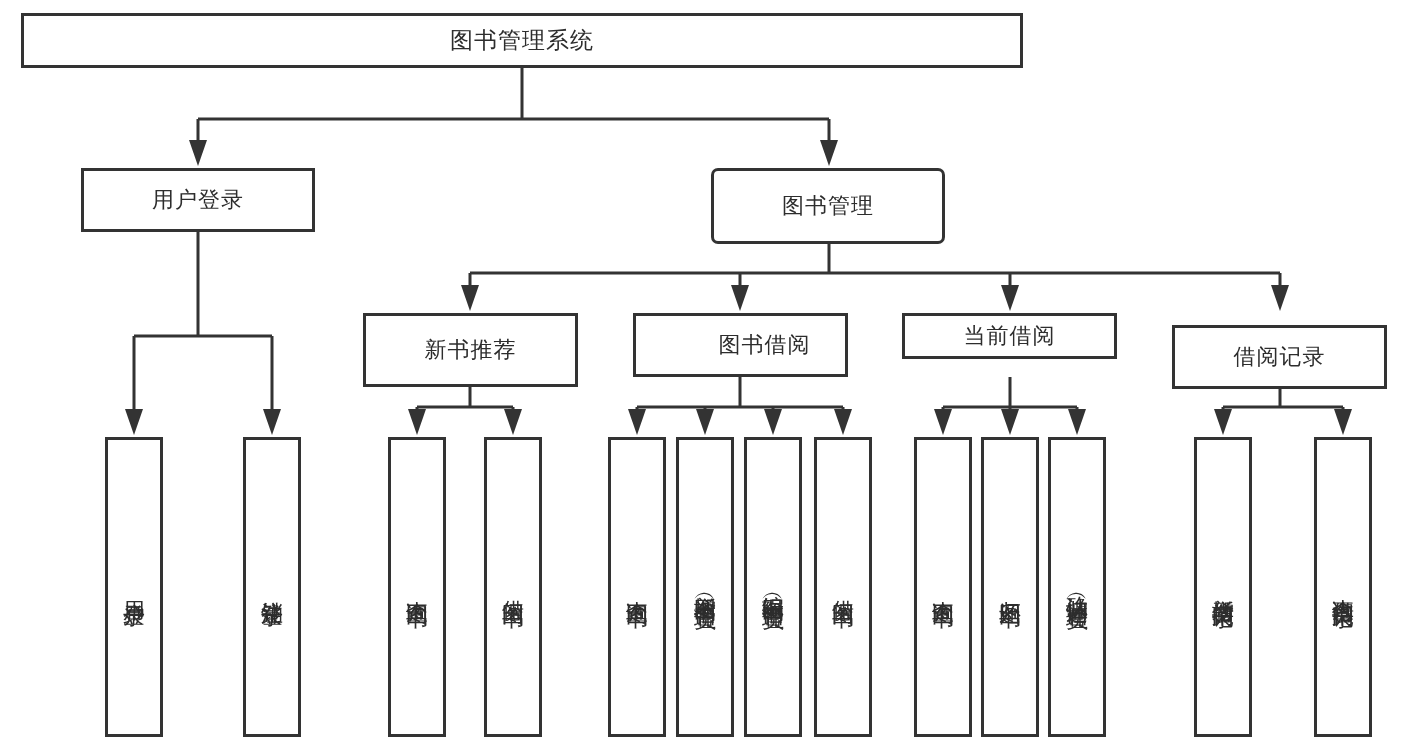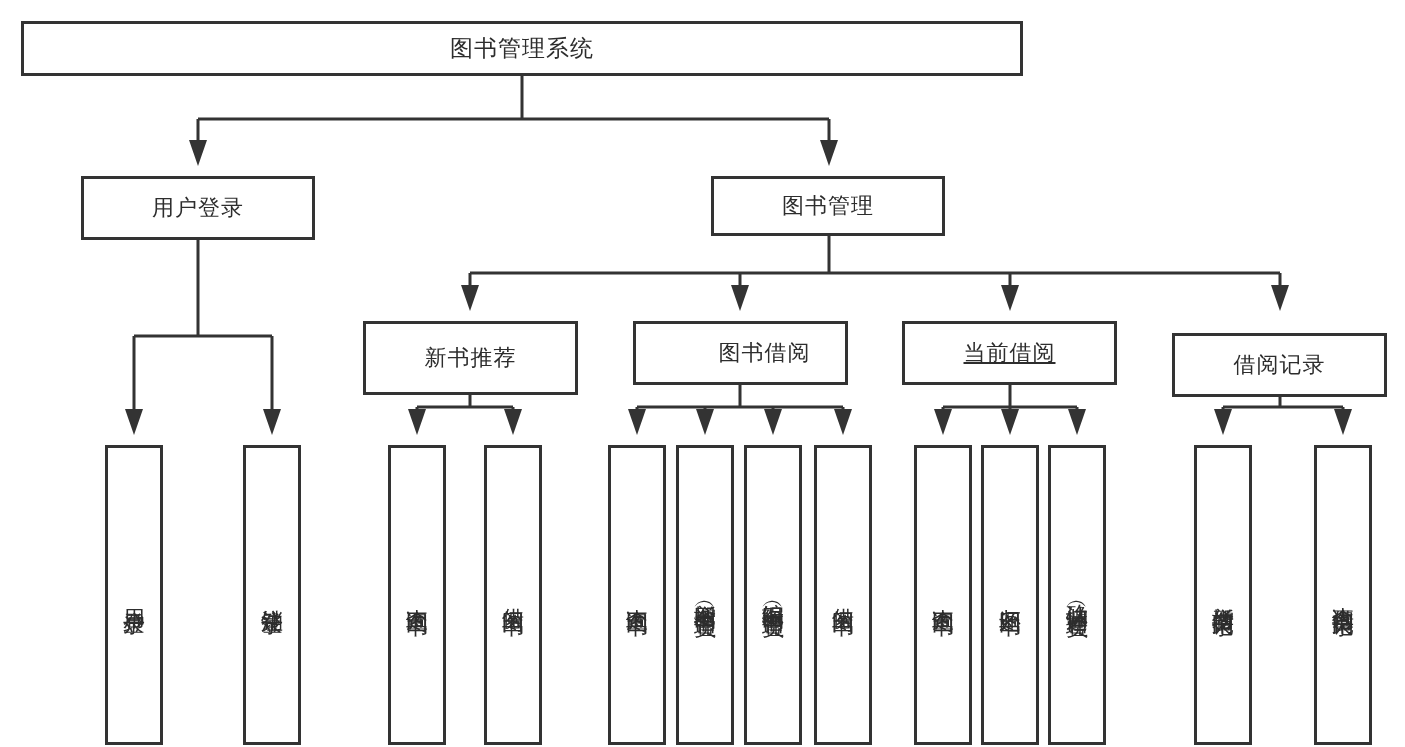--- a/index.html
+++ b/index.html
@@ -27,21 +27,20 @@
     color: var(--line);
   }
   .node {
     position: absolute;
     border: 3px solid var(--line);
     background: var(--background);
     display: flex;
     align-items: center;
     justify-content: center;
     color: var(--text);
-    margin-top: 8px;
   }
   .hnode { font-size: 22px; letter-spacing: 1px; }
   .root-node { font-size: 23px; }
   .vnode span {
     writing-mode: vertical-rl;
     text-orientation: mixed;
     font-size: 22px;
     letter-spacing: 2px;
     line-height: 1.1;
     white-space: nowrap;
@@ -102,25 +101,25 @@
       <polygon points="1010,435 1001,409 1019,409"></polygon>
       <polygon points="1077,435 1068,409 1086,409"></polygon>
       <polygon points="1223,435 1214,409 1232,409"></polygon>
       <polygon points="1343,435 1334,409 1352,409"></polygon>
     </g>
   </svg>
 
   <div class="node hnode root-node" style="left:21px; top:13px; width:1002px; height:55px;">图书管理系统</div>
 
   <div class="node hnode" style="left:81px; top:168px; width:234px; height:64px;">用户登录</div>
-  <div class="node hnode" style="left:711px; top:168px; width:234px; height:60px;">图书管理</div>
+  <div class="node hnode" style="left:711px; top:168px; width:234px; height:76px;border-radius:7px;">图书管理</div>
 
   <div class="node hnode" style="left:363px; top:313px; width:215px; height:74px;">新书推荐</div>
   <div class="node hnode" style="left:633px; top:313px; width:215px; height:64px;padding-left:48px;">图书借阅</div>
-  <div class="node hnode" style="left:902px; top:313px; width:215px; height:64px;text-decoration:underline;">当前借阅</div>
+  <div class="node hnode" style="left:902px; top:313px; width:215px; height:46px;">当前借阅</div>
   <div class="node hnode" style="left:1172px; top:325px; width:215px; height:64px;">借阅记录</div>
 
   <div class="node vnode" style="left:105px; top:437px; width:58px; height:300px;">
     <span>用户登录</span>
   </div>
   <div class="node vnode" style="left:243px; top:437px; width:58px; height:300px;">
     <span>注销登录</span>
   </div>
 
   <div class="node vnode" style="left:388px; top:437px; width:58px; height:300px;">

